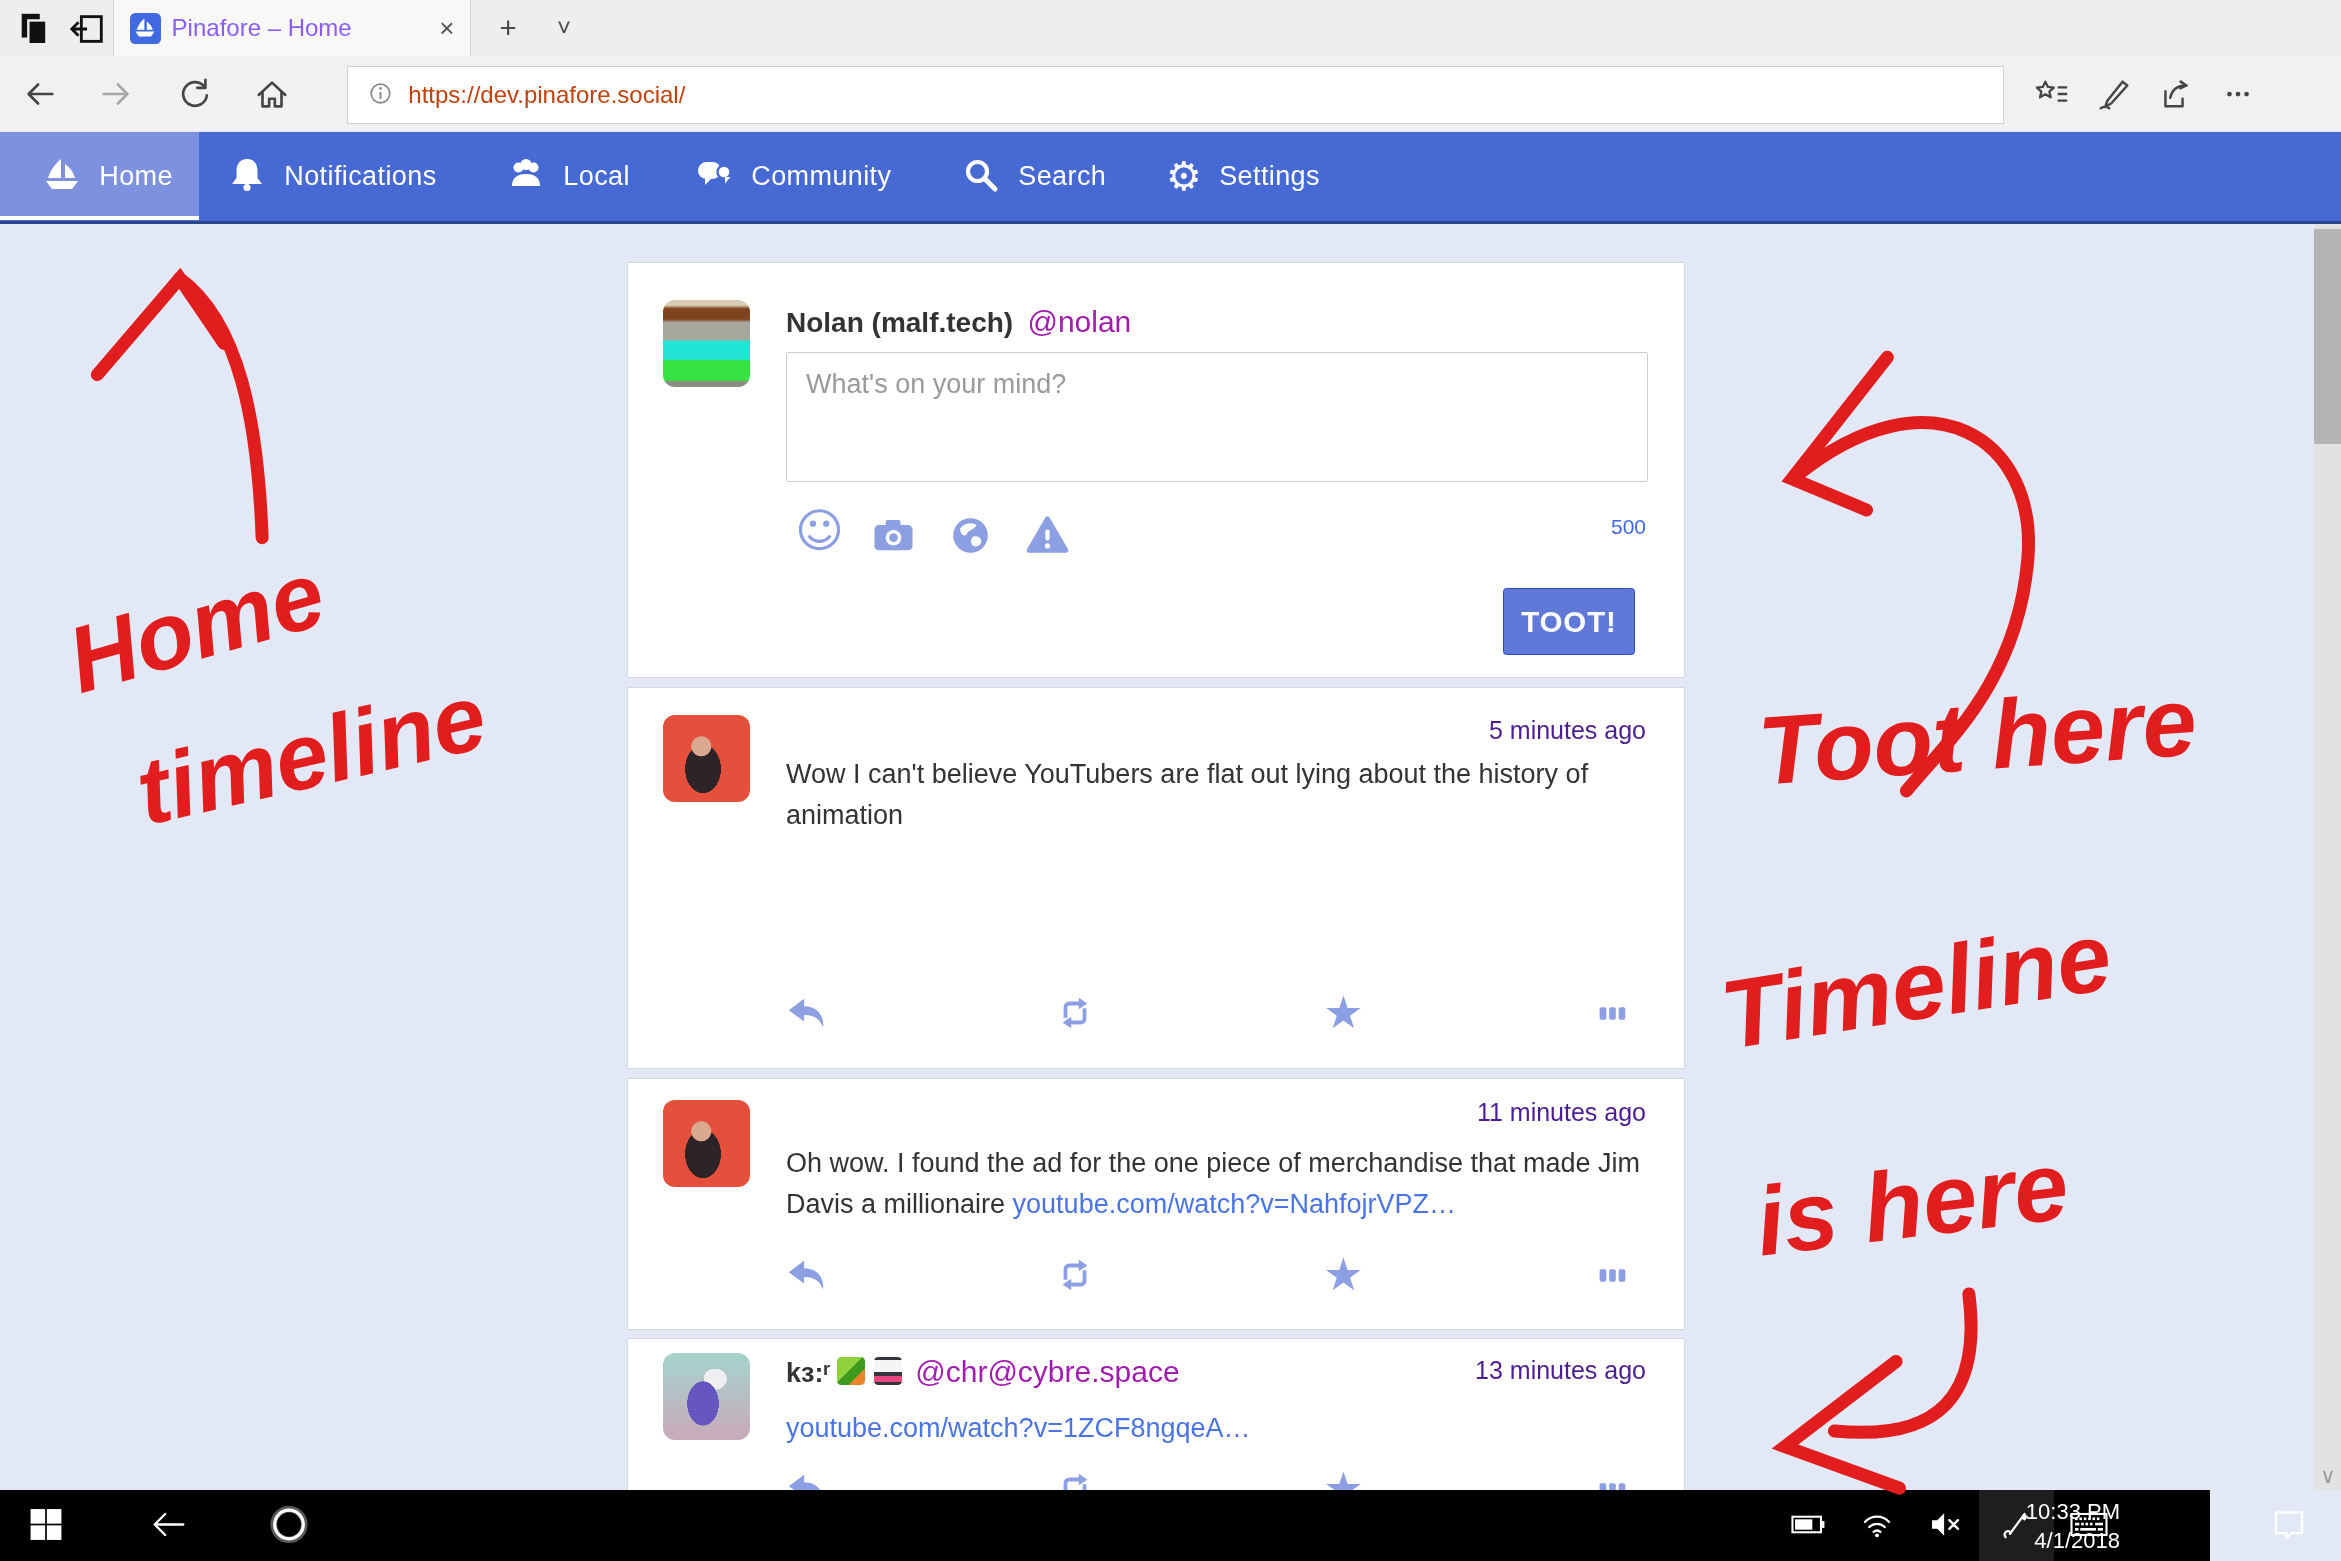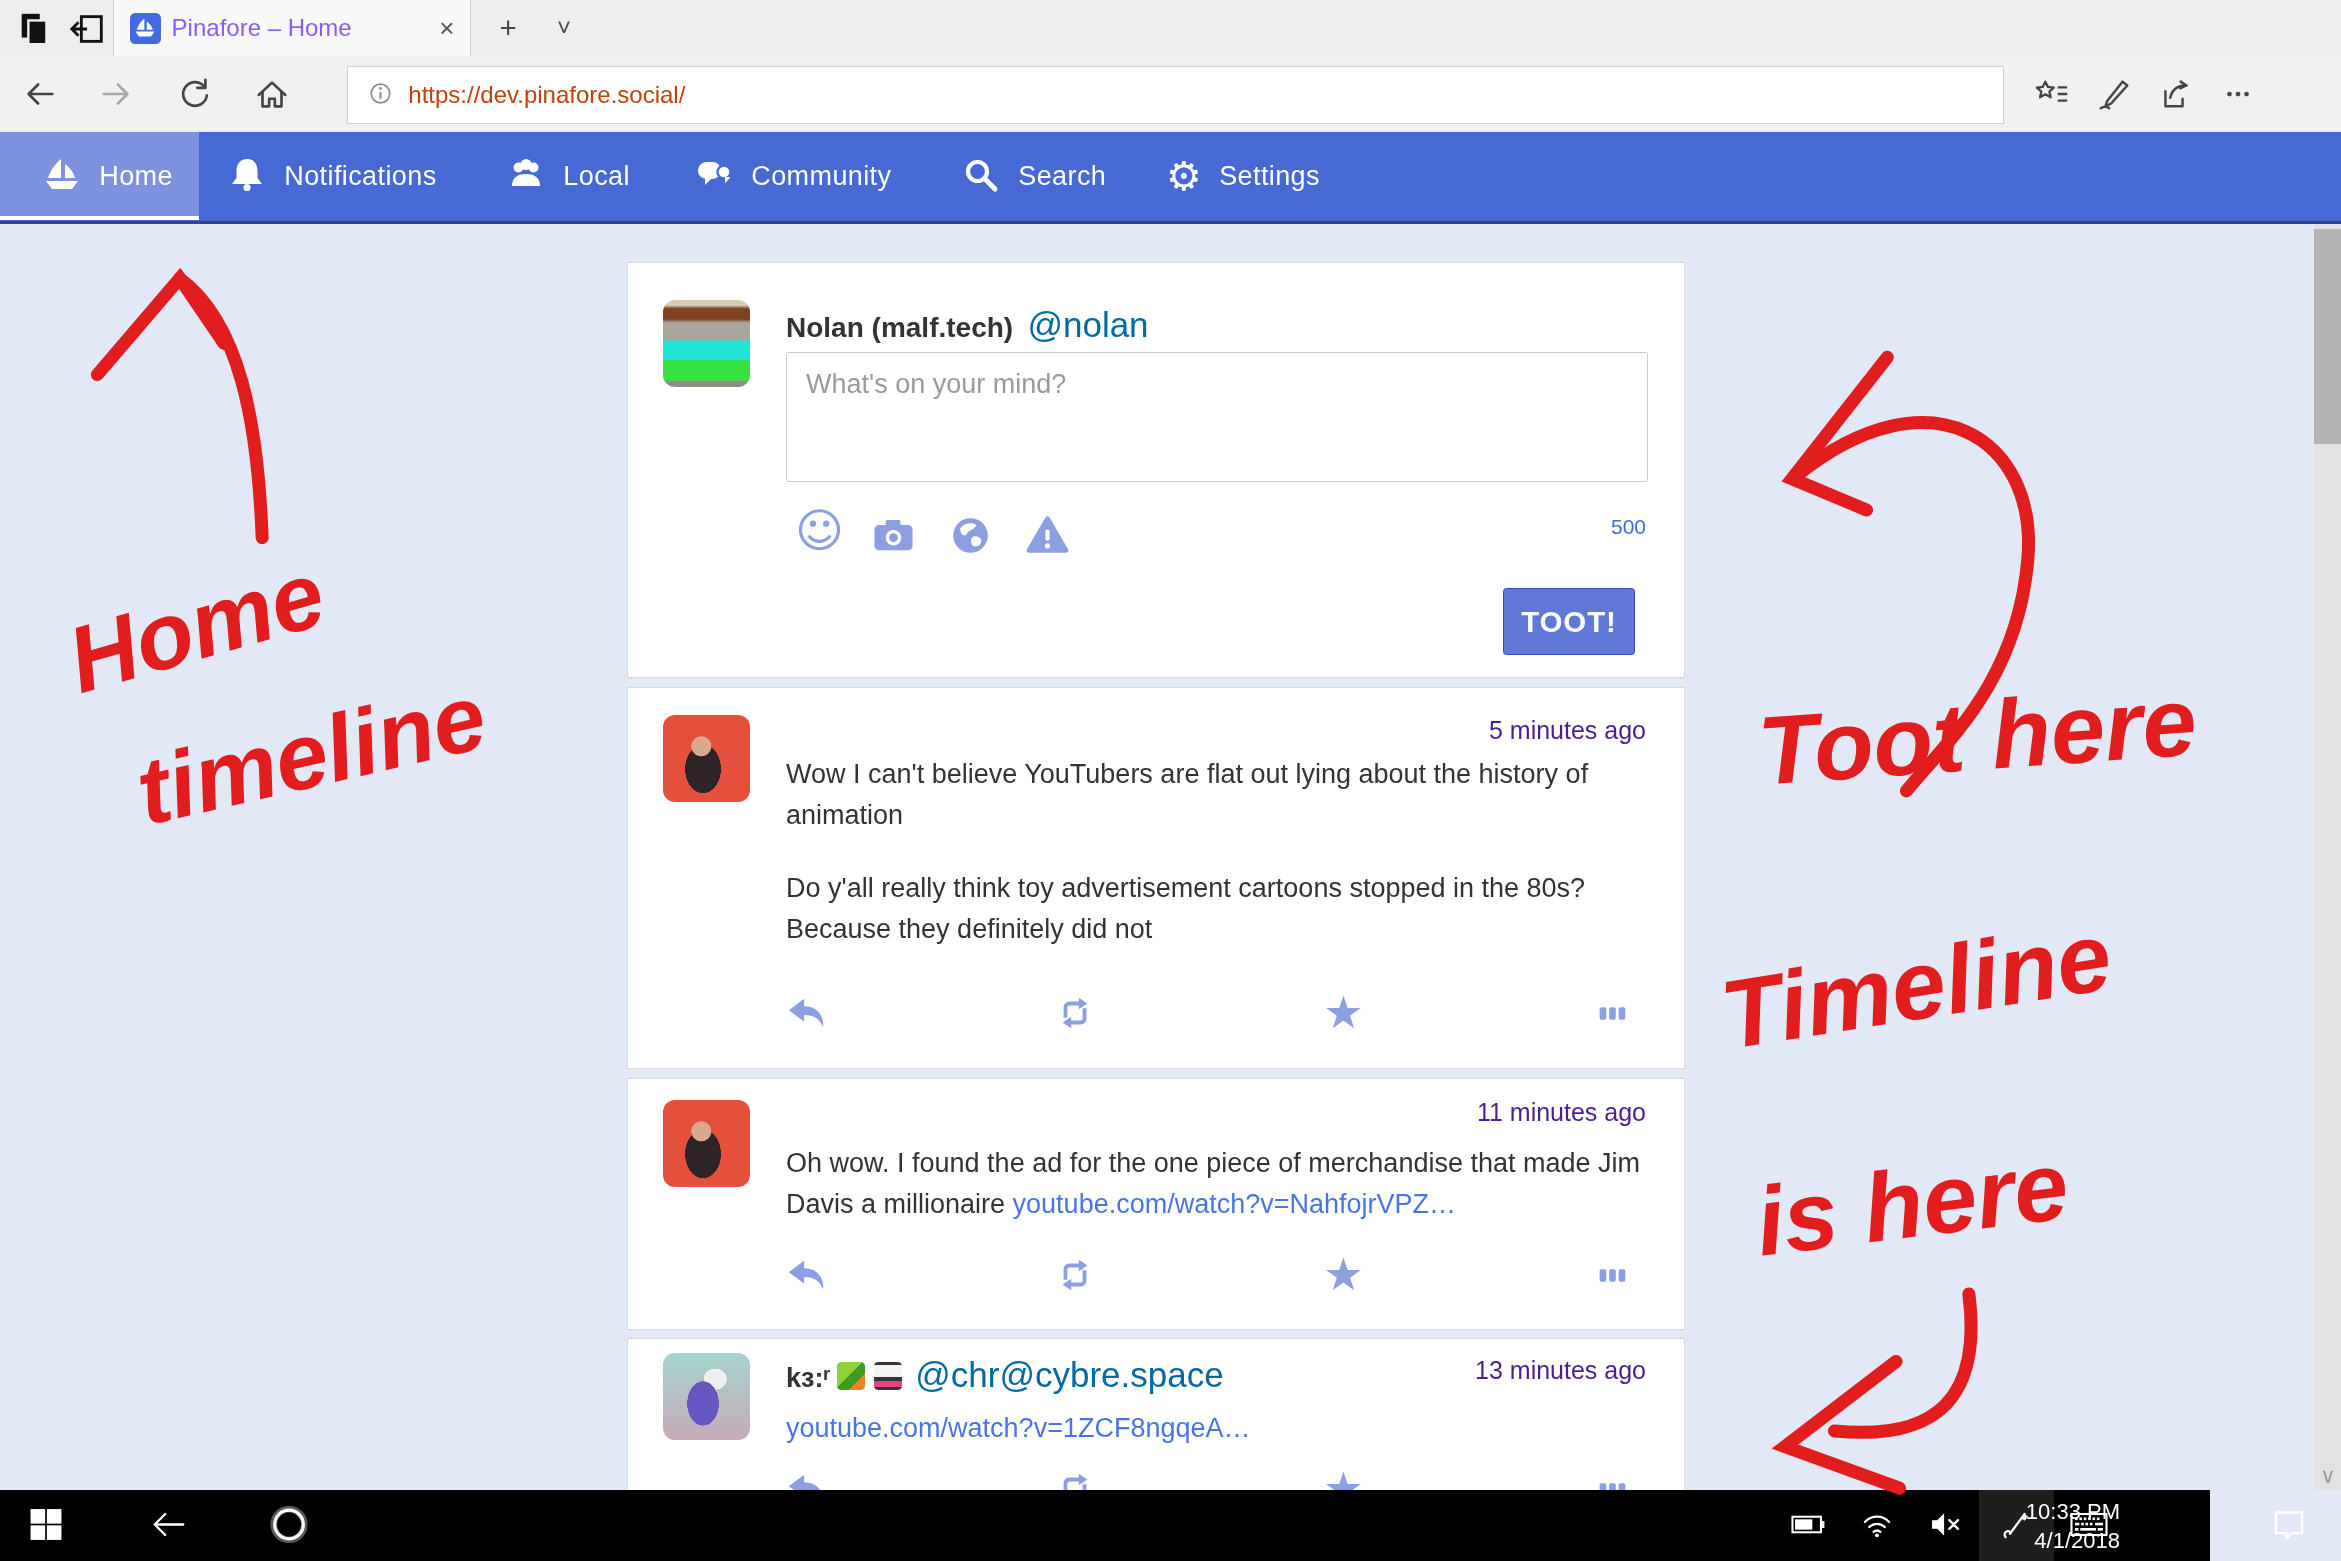--- a/index.html
+++ b/index.html
@@ -31,21 +31,21 @@
   .navtab{position:absolute;top:0;height:88px;display:flex;align-items:center;color:#fff;}
   .navtab .lbl{font-size:27px;font-weight:400;margin-left:17.3px;letter-spacing:0.4px;}
   .navactive{position:absolute;left:0;top:0;width:199px;height:88px;background:#7e91de;
              border-bottom:4.3px solid #fff;box-sizing:border-box;}
 
   
   .content{position:absolute;top:224px;left:0;width:2314px;height:1266px;background:#e3e8f7;overflow:hidden;}
   .card{position:absolute;left:627px;width:1058px;background:#fff;border:0.9px solid #d8d8d8;box-sizing:border-box;}
   .avatar{position:absolute;left:35px;width:87px;height:87px;border-radius:12px;}
   .dispname{font-weight:bold;font-size:27px;color:#333;}
-  .handle{font-size:35px;color:#0369a1;}
+  .handle{font-size:30px;color:#a21caf;}
   .time{position:absolute;right:38px;font-size:25px;color:#4c1d95;}
   .toottext{position:absolute;left:158px;width:867px;font-size:27px;line-height:41px;color:#333;}
   .tlink{color:#4a74e4;}
   .actions{position:absolute;left:158px;right:52px;display:flex;justify-content:space-between;}
   .actbtn{width:40px;height:40px;display:flex;align-items:center;justify-content:center;}
   .star-glyph{font-size:45px;color:#8c9fe2;line-height:40px;font-family:"DejaVu Sans",sans-serif;}
   .smiley-glyph{font-size:47px;color:#8c9fe2;line-height:45px;font-family:"DejaVu Sans",sans-serif;}
   .gear-glyph{font-size:40px;color:#fff;line-height:40px;font-family:"DejaVu Sans",sans-serif;}
 
   .composebox{position:absolute;left:158px;top:89px;width:862px;height:130px;border:1.7px solid #cbcbcb;
@@ -263,21 +263,20 @@
           </svg>
       </span>
       <span class="charcount">500</span>
       <button class="tootbtn">TOOT!</button>
     </section>
 
     <article class="card" style="top:463px;height:382px">
       <div class="avatar av-pls" style="top:27px"></div>
       <span class="time" style="top:28px">5 minutes ago</span>
       <p class="toottext" style="top:66px;margin:0">Wow I can't believe YouTubers are flat out lying about the history of animation</p>
-      <p class="toottext" style="top:180px;margin:0">Do y'all really think toy advertisement cartoons stopped in the 80s? Because they definitely did not</p>
       <div class="actions" style="top:305px">
         <span class="actbtn">
             <svg width="40" height="40" viewBox="0 0 42 42" fill="#8c9fe2">
               <path d="M19 6 L3 18 L19 30 V23 C30 23 35 27 39 36 C40 24 33 14 19 14 Z"></path>
             </svg>
           </span>
         <span class="actbtn">
             <svg width="40" height="40" viewBox="0 0 42 42">
               <g fill="none" stroke="#8c9fe2" stroke-width="4">
                 <path d="M11 26 V15 a4 4 0 0 1 4-4 h12"></path>

